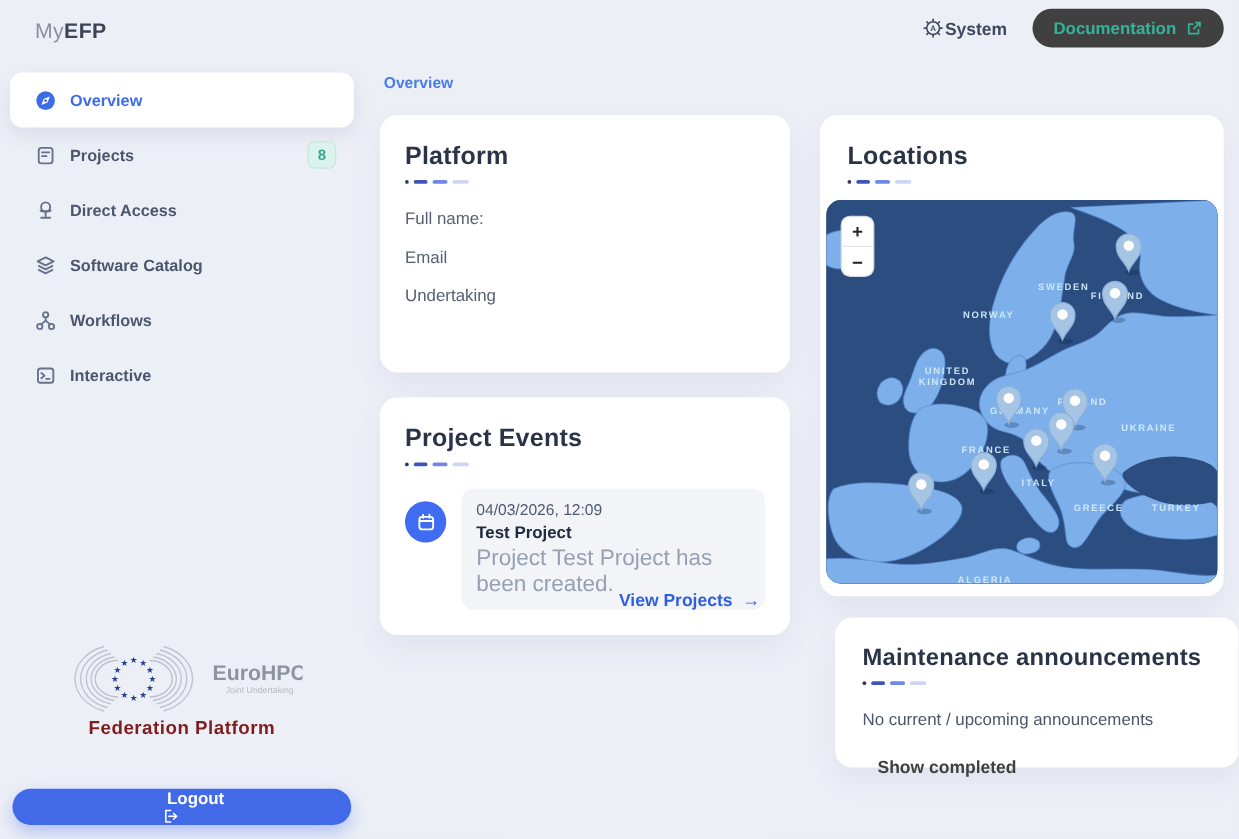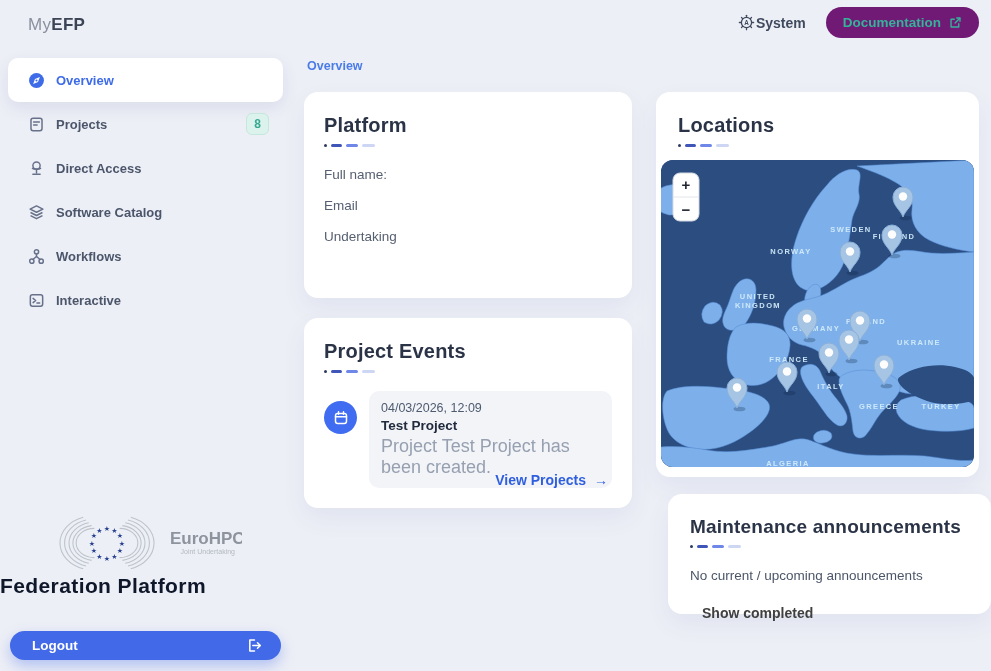--- a/index.html
+++ b/index.html
@@ -5,40 +5,40 @@
   html,body{margin:0;padding:0;background:#e9ecf4;}
   .page{position:relative;width:991px;height:671px;overflow:hidden;background:#edeff6;
         font-family:"Liberation Sans",sans-serif;color:#2b3447;}
 
   
   .brand{position:absolute;left:28px;top:15px;font-size:17px;letter-spacing:.3px;}
   .brand .pre{color:#8a909e;font-weight:400;}
   .brand .suf{color:#3c4456;font-weight:700;}
   .topbar-right{position:absolute;right:12px;top:7px;display:flex;align-items:center;gap:20px;}
   .system-btn{display:flex;align-items:center;gap:1px;color:#3f4a5e;font-size:14px;font-weight:700;cursor:pointer;}
-  .doc-btn{display:flex;align-items:center;gap:8px;background:#701a75;color:#35b29a;
+  .doc-btn{display:flex;align-items:center;gap:8px;background:#404040;color:#35b29a;
            font-size:13.5px;font-weight:700;padding:8px 17px;border-radius:17px;cursor:pointer;}
 
   
   .sidebar{position:absolute;left:0;top:0;width:291px;height:671px;}
   .nav{position:absolute;left:8px;top:58px;width:275px;}
   .nav-item{display:flex;align-items:center;gap:11px;height:44px;padding:0 14px 0 20px;
             color:#4c566b;font-size:13px;font-weight:600;border-radius:10px;cursor:pointer;}
   .nav-item.active{background:#ffffff;color:#3e6be8;box-shadow:0 6px 16px rgba(50,70,140,.10);}
   .nav-item .grow{flex:1;}
   .badge{background:#dcf2ec;border:1px solid #c4e8da;color:#36a98f;font-size:12px;font-weight:700;
          min-width:13px;text-align:center;padding:3px 4px;border-radius:6px;}
   .nav-icon{width:17px;height:17px;flex:0 0 17px;}
 
   .side-footer-logo{position:absolute;left:52px;top:513px;}
-  .platform-name{position:absolute;left:0;top:574px;width:291px;text-align:left;
-                 font-size:21px;font-weight:700;color:#0f172a;letter-spacing:.4px;}
+  .platform-name{position:absolute;left:0;top:574px;width:291px;text-align:center;
+                 font-size:15px;font-weight:700;color:#7f1d1d;letter-spacing:.4px;}
   .logout-btn{position:absolute;left:10px;top:631px;width:271px;height:29px;background:#4169e8;
               border-radius:15px;display:flex;align-items:center;color:#fff;font-size:13.5px;
-              font-weight:700;padding:0;cursor:pointer;box-shadow:0 6px 14px rgba(65,105,232,.35);}
+              font-weight:700;padding:0;cursor:pointer;box-shadow:0 6px 14px rgba(65,105,232,.35);flex-direction:column;}
   .logout-btn span{margin-left:22px;flex:1;}
   .logout-btn svg{margin-right:18px;}
 
   
   .breadcrumb{position:absolute;left:307px;top:59px;color:#4a7ce8;font-size:12.5px;font-weight:700;cursor:pointer;}
   .card{position:absolute;background:#ffffff;border-radius:14px;box-shadow:0 10px 24px rgba(60,80,150,.07);}
   .card-welcome{left:304px;top:92px;width:328px;height:206px;}
   .card-events {left:304px;top:318px;width:328px;height:190px;}
   .card-locations{left:656px;top:92px;width:323px;height:385px;}
   .card-maintenance{left:668px;top:494px;width:323px;height:120px;}

